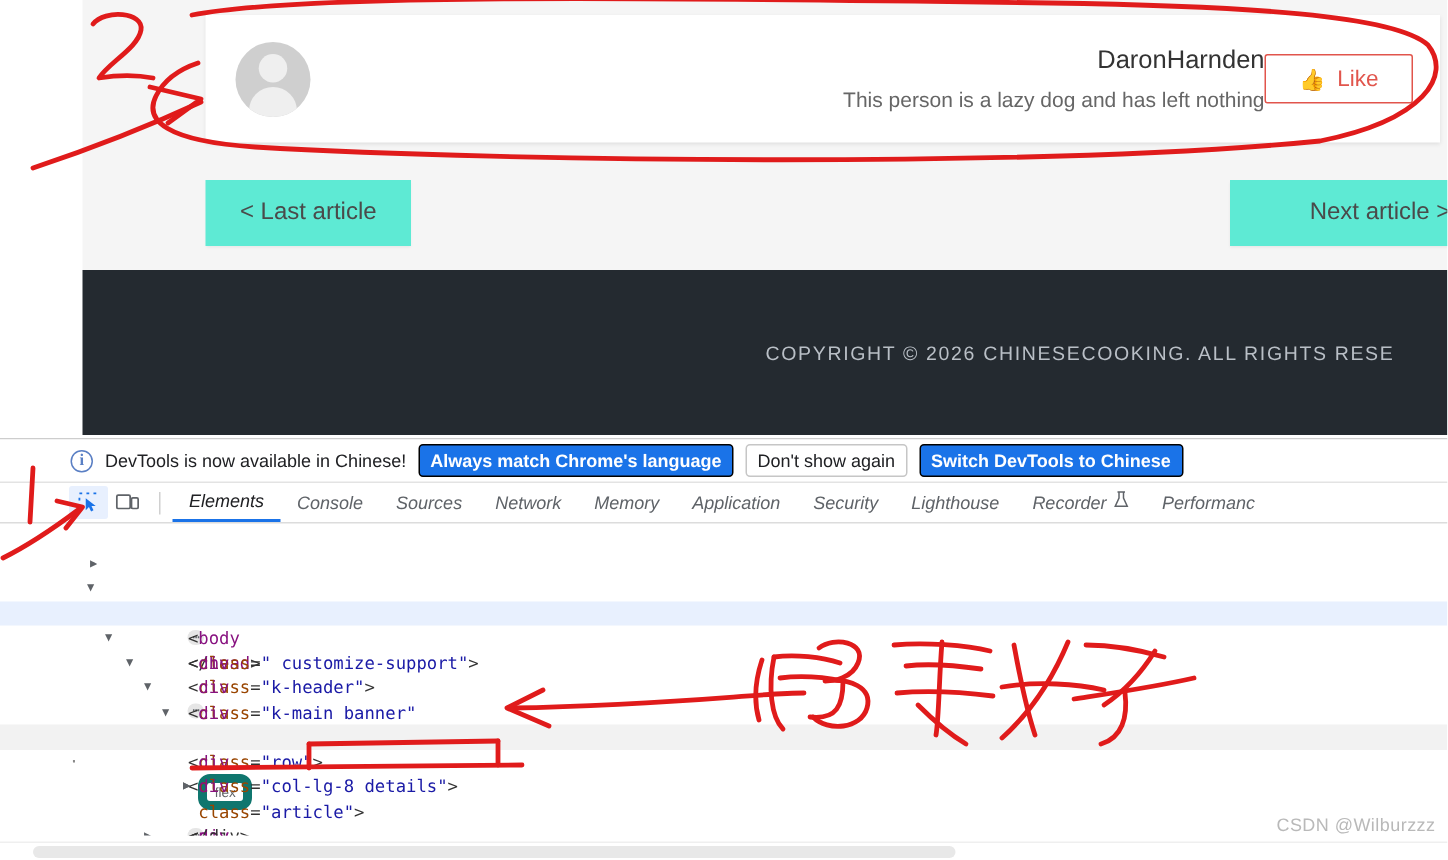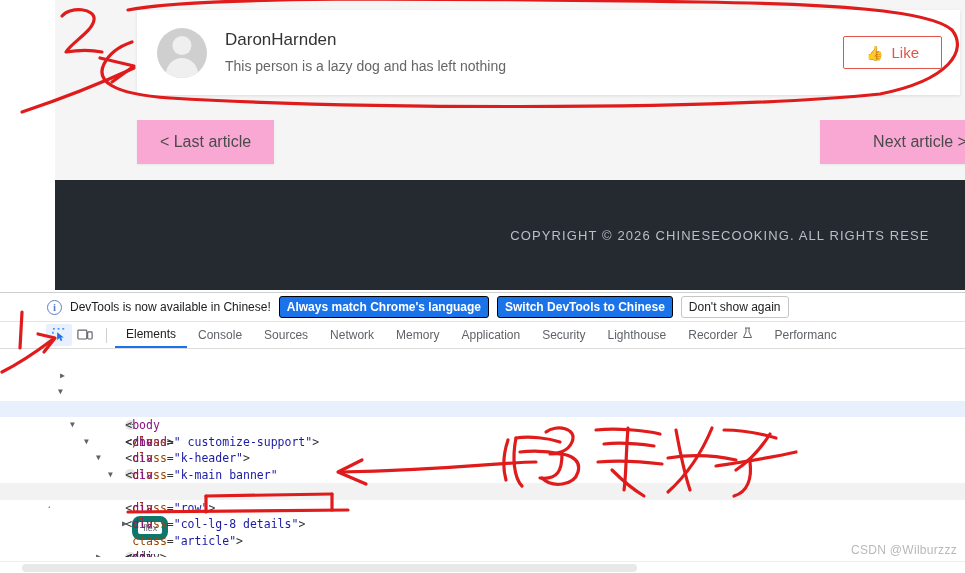--- a/index.html
+++ b/index.html
@@ -32,41 +32,41 @@
     overflow: hidden;
   }
   .avatar .head {
     position: absolute; left: 50%; top: 8px; transform: translateX(-50%);
     width: 19px; height: 19px; border-radius: 50%; background: #efefef;
   }
   .avatar .body {
     position: absolute; left: 50%; top: 30px; transform: translateX(-50%);
     width: 32px; height: 26px; border-radius: 16px 16px 0 0; background: #efefef;
   }
-  .author-text { margin-left: 18px; flex: 1 1 auto; }
+  .author-text { margin-left: 18px; flex: 1 1 auto; text-align: right; }
   .author-name {
     font-size: 17px; color: #333333; line-height: 22px; margin-bottom: 6px;
   }
   .author-desc {
     font-size: 14px; color: #666666; line-height: 19px;
   }
   .like-button {
     flex: 0 0 auto;
     border: 1px solid #e1554c; color: #e1554c; background: #ffffff;
     font-size: 15px; padding: 7px 22px; border-radius: 2px;
     display: flex; align-items: center; gap: 8px; cursor: pointer;
   }
   .like-button .thumb { font-size: 14px; line-height: 1; color: #e1554c; }
 
   .nav-row {
     position: absolute; left: 55px; top: 120px; width: 910px; height: 44px;
   }
   .nav-btn {
     position: absolute; top: 0; height: 44px;
-    background: #f9a8d4; color: #4a4a4a; font-size: 16px;
+    background: #5eead4; color: #4a4a4a; font-size: 16px;
     display: flex; align-items: center; justify-content: center;
     box-shadow: 0 1px 2px rgba(0,0,0,0.06); cursor: pointer;
   }
   .nav-prev { left: 82px; width: 137px; }
   .nav-next { left: 765px; width: 200px; }
 
   .footer-bar {
     position: absolute; left: 55px; top: 180px; width: 910px; height: 110px;
     background: #242a30;
     display: flex; align-items: center; justify-content: center;
@@ -96,21 +96,21 @@
   .notice-btn {
     font-size: 12px; padding: 3px 7px; border-radius: 3px;
     white-space: nowrap; cursor: pointer; line-height: 14px;
   }
   .notice-btn.primary { background: #1a73e8; color: #ffffff; border: 1px solid #000000; font-weight: bold; }
   .notice-btn.plain { background: #ffffff; color: #202124; border: 1px solid #c6c6c6; }
 
   .dt-tabbar {
     height: 27px; display: flex; align-items: center;
     border-bottom: 1px solid #dcdcdc; background: #ffffff;
-    padding-left: 46px; overflow: hidden;
+    padding-left: 46px; overflow: hidden; font-style: italic;
   }
   .dt-iconbtn {
     width: 26px; height: 22px; display: flex; align-items: center; justify-content: center;
     cursor: pointer; flex: 0 0 auto;
   }
   .dt-iconbtn.active { background: #e8f0fe; border-radius: 2px; }
   .dt-sep { width: 1px; height: 15px; background: #d0d0d0; margin: 0 8px; flex: 0 0 auto; }
   .dt-tab {
     font-size: 12px; color: #5f6368; padding: 0 11px; height: 26px;
     line-height: 26px; white-space: nowrap; cursor: pointer; flex: 0 0 auto;
@@ -195,22 +195,22 @@
       <div class="footer-text">COPYRIGHT © 2026 CHINESECOOKING. ALL RIGHTS RESE</div>
     </div>
   </div>
 
   <div class="devtools">
 
     <div class="dt-notice">
       <div class="info-icon">i</div>
       <div class="notice-text">DevTools is now available in Chinese!</div>
       <div class="notice-btn primary">Always match Chrome's language</div>
+      <div class="notice-btn plain">Don't show again</div>
       <div class="notice-btn primary">Switch DevTools to Chinese</div>
-      <div class="notice-btn plain">Don't show again</div>
     </div>
 
     <div class="dt-tabbar">
       <div class="dt-iconbtn active">
         <svg width="15" height="15" viewBox="0 0 16 16">
           <path d="M1 1h3M6 1h3M11 1h3M1 4v3M1 9v3" stroke="#1a73e8" stroke-width="1.3" fill="none" stroke-dasharray="2 2"></path>
           <path d="M5.5 4.5 L5.5 13 L7.8 10.7 L9.3 13.9 L11 13 L9.6 10 L12.6 10 Z" fill="#1a73e8"></path>
         </svg>
       </div>
       <div class="dt-iconbtn">

